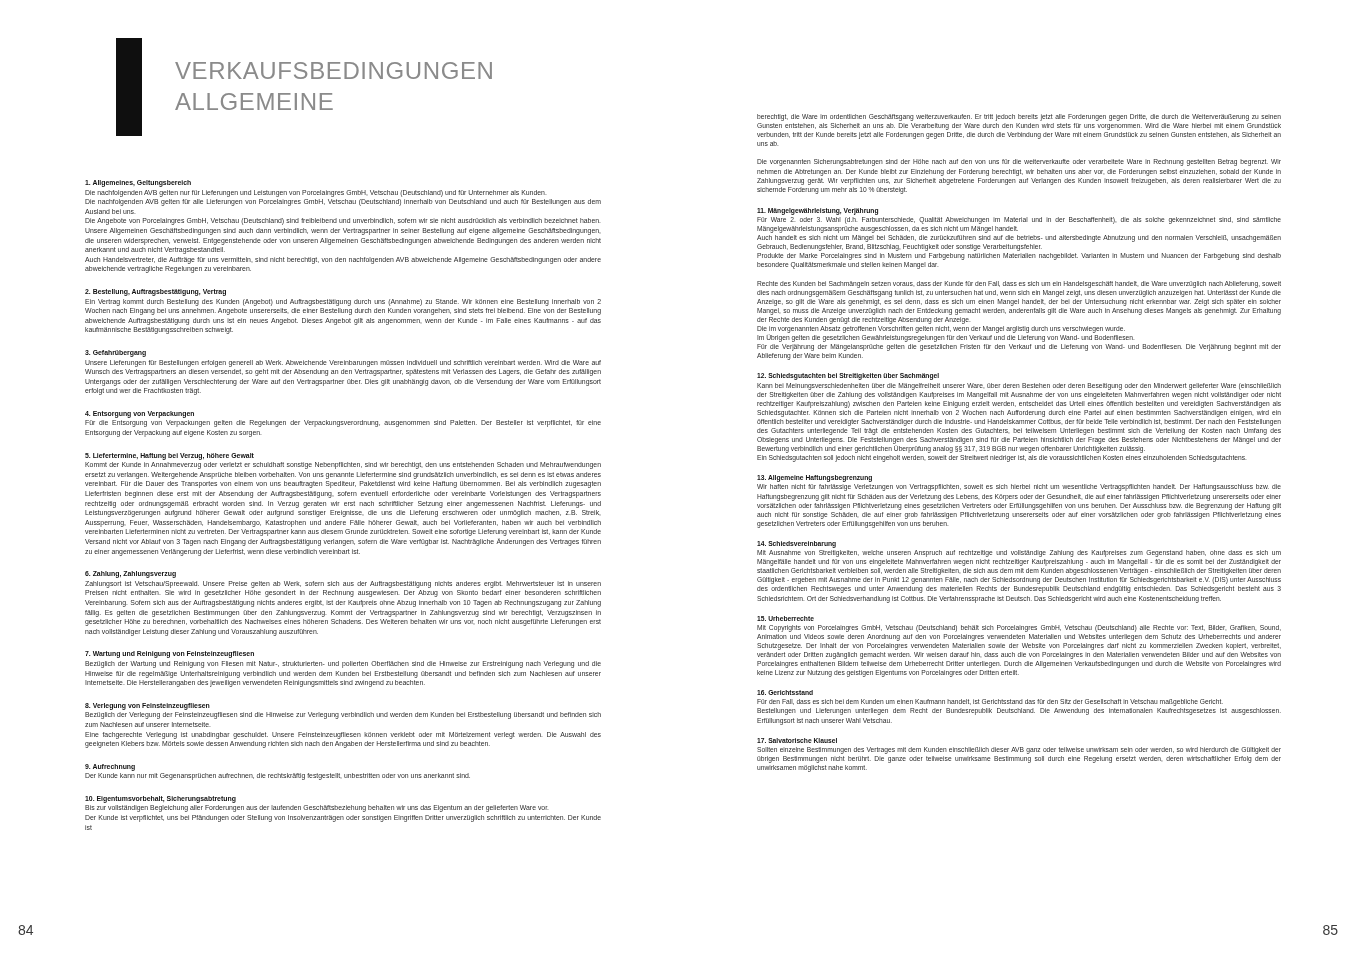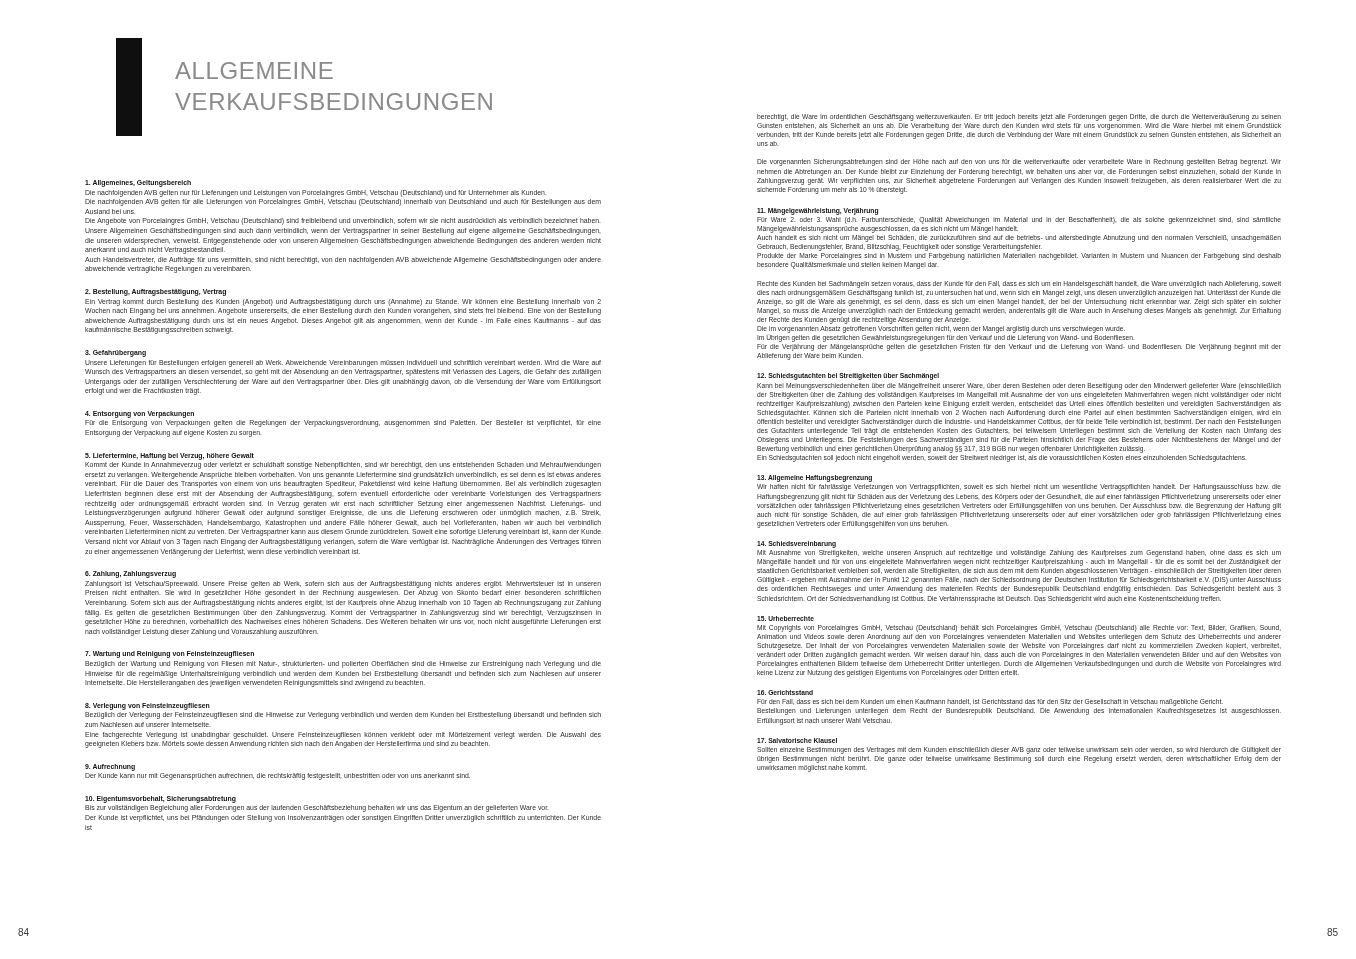--- a/index.html
+++ b/index.html
@@ -49,36 +49,36 @@
     color: #111;
   }
   .sec-b, .intro-b {
     margin: 0;
     white-space: pre-line;
   }
   .intro-b { margin-bottom: 12px; }
   .pagenum {
     position: absolute;
     bottom: 21px;
-    font-size: 10px;
+    font-size: 14px;
     color: #3a3a3a;
   }
   .pagenum-left { left: 18px; }
   .pagenum-right { right: 18px; }
 </style>
 </head>
 <body>
 
 <div>
 
   <div>
     <div class="chapter-bar"></div>
     <div class="page-title">
+      <div>VERKAUFSBEDINGUNGEN</div>
       <div>ALLGEMEINE</div>
-      <div>VERKAUFSBEDINGUNGEN</div>
     </div>
     <div class="col col-left">
   <section class="sec">
     <h3 class="sec-h">1. Allgemeines, Geltungsbereich</h3>
     <p class="sec-b">Die nachfolgenden AVB gelten nur für Lieferungen und Leistungen von Porcelaingres GmbH, Vetschau (Deutschland) und für Unternehmer als Kunden.
 Die nachfolgenden AVB gelten für alle Lieferungen von Porcelaingres GmbH, Vetschau (Deutschland) innerhalb von Deutschland und auch für Bestellungen aus dem Ausland bei uns.
 Die Angebote von Porcelaingres GmbH, Vetschau (Deutschland) sind freibleibend und unverbindlich, sofern wir sie nicht ausdrücklich als verbindlich bezeichnet haben. Unsere Allgemeinen Geschäftsbedingungen sind auch dann verbindlich, wenn der Vertragspartner in seiner Bestellung auf eigene allgemeine Geschäftsbedingungen, die unseren widersprechen, verweist. Entgegenstehende oder von unseren Allgemeinen Geschäftsbedingungen abweichende Bedingungen des anderen werden nicht anerkannt und auch nicht Vertragsbestandteil.
 Auch Handelsvertreter, die Aufträge für uns vermitteln, sind nicht berechtigt, von den nachfolgenden AVB abweichende Allgemeine Geschäftsbedingungen oder andere abweichende vertragliche Regelungen zu vereinbaren.</p>
   </section>
 

